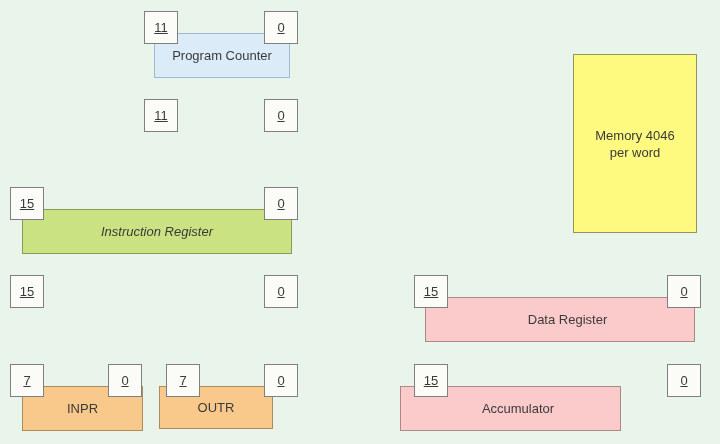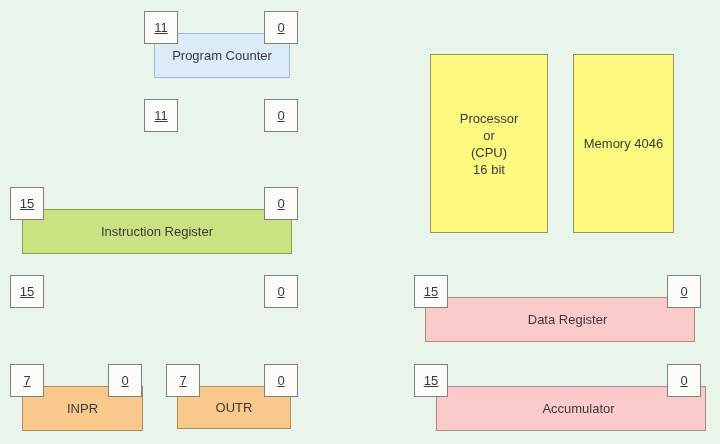--- a/index.html
+++ b/index.html
@@ -19,21 +19,21 @@
     box-sizing: border-box;
     border: 1px solid;
     display: flex;
     align-items: center;
     justify-content: center;
     font-size: 13px;
     color: var(--text);
     z-index: 1;
   }
   .reg-body.blue   { background: var(--blue-fill);   border-color: var(--blue-border); }
-  .reg-body.green  { background: var(--green-fill);  border-color: var(--green-border); }
+  .reg-body.green  { background: var(--green-fill);  border-color: var(--green-border); font-style: italic; }
   .reg-body.orange { background: var(--orange-fill); border-color: var(--orange-border); }
   .reg-body.pink   { background: var(--pink-fill);   border-color: var(--pink-border); padding-left: 15px; }
   .bit-box {
     position: absolute;
     box-sizing: border-box;
     width: 34px;
     height: 33px;
     background: var(--bit-box-fill);
     border: 1px solid var(--bit-box-border);
     display: flex;
@@ -81,46 +81,39 @@
 
   <div class="bit-box" style="left:10px;top:275px">15</div>
   <div class="bit-box" style="left:264px;top:275px">0</div>
 
   <div class="reg-body orange" style="left:22px;top:386px;width:121px;height:45px">
     <span>INPR</span>
   </div>
   <div class="bit-box" style="left:10px;top:364px">7</div>
   <div class="bit-box" style="left:108px;top:364px">0</div>
 
-  <div class="reg-body orange" style="left:177px;top:386px;width:114px;height:43px">
+  <div class="reg-body orange" style="left:159px;top:386px;width:114px;height:43px">
     <span>OUTR</span>
   </div>
   <div class="bit-box" style="left:166px;top:364px">7</div>
   <div class="bit-box" style="left:264px;top:364px">0</div>
 
-  <div class="block" style="left:430px;top:54px;width:118px;height:179px">
-    <div>
-      <div>Processor</div>
-      <div>or</div>
-      <div>(CPU)</div>
-      <div>16 bit</div>
-    </div>
-  </div>
 
-  <div class="block" style="left:573px;top:54px;width:101px;height:179px">
+  <div class="block" style="left:573px;top:54px;width:124px;height:179px">
     <div>
       <div>Memory 4046</div>
+      <div>per word</div>
     </div>
   </div>
 
   <div class="reg-body pink" style="left:425px;top:297px;width:270px;height:45px">
     <span>Data Register</span>
   </div>
   <div class="bit-box" style="left:414px;top:275px">15</div>
   <div class="bit-box" style="left:667px;top:275px">0</div>
 
-  <div class="reg-body pink" style="left:436px;top:386px;width:270px;height:45px">
+  <div class="reg-body pink" style="left:400px;top:386px;width:221px;height:45px">
     <span>Accumulator</span>
   </div>
   <div class="bit-box" style="left:414px;top:364px">15</div>
   <div class="bit-box" style="left:667px;top:364px">0</div>
 
 </div>
 
 </body></html>

